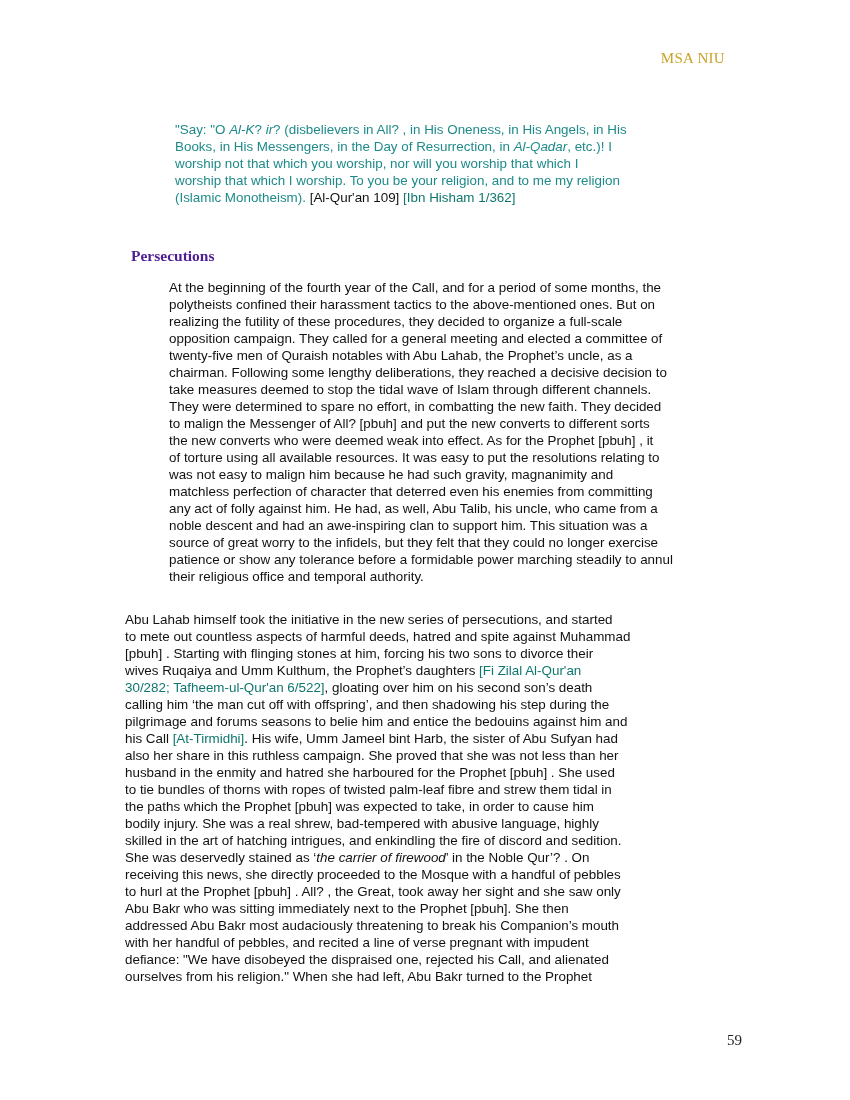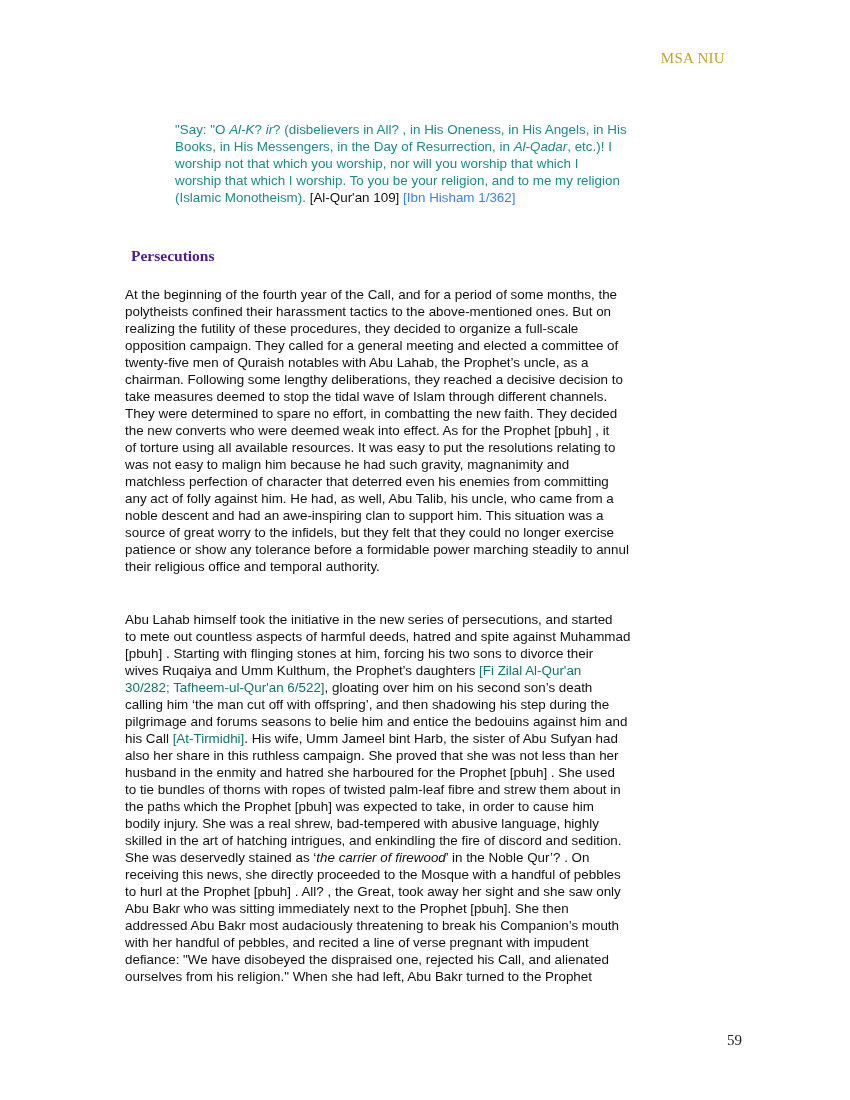--- a/index.html
+++ b/index.html
@@ -9,32 +9,32 @@
     position: absolute; top: 50px; right: 125px;
     font-family: "Liberation Serif", serif; font-size: 15px; color: #c9a227;
     letter-spacing: 0.3px;
   }
   .quote {
     position: absolute; left: 175px; top: 121px; width: 560px;
     font-family: "Liberation Sans", sans-serif; font-size: 13.4px; line-height: 17px;
     color: #1f8a8a;
   }
   .quote .ref-black { color: #111; }
-  .quote .ref-red { color: #3b82f6; }
+  .quote .ref-red { color: #0f766e; }
   .section-title {
     position: absolute; left: 131px; top: 247px;
     font-family: "Liberation Serif", serif; font-weight: bold; font-size: 15.5px;
     color: #4c1d95;
   }
   .body-text {
     position: absolute; left: 125px; width: 605px;
     font-family: "Liberation Sans", sans-serif; font-size: 13.4px; line-height: 17px;
     color: #111;
   }
-  .p1 { top: 286px; }
+  .p1 { top: 279px; margin-left: 44px; }
   .p2 { top: 611px; }
   .line { display: block; white-space: nowrap; }
   .red { color: #0f766e; }
   .page-number {
     position: absolute; top: 1032px; right: 108px;
     font-family: "Liberation Serif", serif; font-size: 15px; color: #222;
   }
 </style>
 </head>
 <body>
@@ -54,20 +54,21 @@
 
   <div class="body-text p1">
       <span class="line"><span>At the beginning of the fourth year of the Call, and for a period of some months, the</span></span>
       <span class="line"><span>polytheists confined their harassment tactics to the above-mentioned ones. But on</span></span>
       <span class="line"><span>realizing the futility of these procedures, they decided to organize a full-scale</span></span>
       <span class="line"><span>opposition campaign. They called for a general meeting and elected a committee of</span></span>
       <span class="line"><span>twenty-five men of Quraish notables with Abu Lahab, the Prophet’s uncle, as a</span></span>
       <span class="line"><span>chairman. Following some lengthy deliberations, they reached a decisive decision to</span></span>
       <span class="line"><span>take measures deemed to stop the tidal wave of Islam through different channels.</span></span>
       <span class="line"><span>They were determined to spare no effort, in combatting the new faith. They decided</span></span>
+      <span class="line"><span>to malign the Messenger of All?  [pbuh] and put the new converts to different sorts</span></span>
       <span class="line"><span>the new converts who were deemed weak into effect. As for the Prophet [pbuh] , it</span></span>
       <span class="line"><span>of torture using all available resources. It was easy to put the resolutions relating to</span></span>
       <span class="line"><span>was not easy to malign him because he had such gravity, magnanimity and</span></span>
       <span class="line"><span>matchless perfection of character that deterred even his enemies from committing</span></span>
       <span class="line"><span>any act of folly against him. He had, as well, Abu Talib, his uncle, who came from a</span></span>
       <span class="line"><span>noble descent and had an awe-inspiring clan to support him. This situation was a</span></span>
       <span class="line"><span>source of great worry to the infidels, but they felt that they could no longer exercise</span></span>
       <span class="line"><span>patience or show any tolerance before a formidable power marching steadily to annul</span></span>
       <span class="line"><span>their religious office and temporal authority.</span></span>
     </div>
@@ -75,21 +76,21 @@
       <span class="line"><span>Abu Lahab himself took the initiative in the new series of persecutions, and started</span></span>
       <span class="line"><span>to mete out countless aspects of harmful deeds, hatred and spite against Muhammad</span></span>
       <span class="line"><span>[pbuh] . Starting with flinging stones at him, forcing his two sons to divorce their</span></span>
       <span class="line"><span>wives Ruqaiya and Umm Kulthum, the Prophet’s daughters </span><span class="red ref-red">[Fi Zilal Al-Qur'an</span></span>
       <span class="line"><span class="red ref-red">30/282; Tafheem-ul-Qur'an 6/522]</span><span>, gloating over him on his second son’s death</span></span>
       <span class="line"><span>calling him ‘the man cut off with offspring’, and then shadowing his step during the</span></span>
       <span class="line"><span>pilgrimage and forums seasons to belie him and entice the bedouins against him and</span></span>
       <span class="line"><span>his Call </span><span class="red ref-red">[At-Tirmidhi]</span><span>. His wife, Umm Jameel bint Harb, the sister of Abu Sufyan had</span></span>
       <span class="line"><span>also her share in this ruthless campaign. She proved that she was not less than her</span></span>
       <span class="line"><span>husband in the enmity and hatred she harboured for the Prophet [pbuh] . She used</span></span>
-      <span class="line"><span>to tie bundles of thorns with ropes of twisted palm-leaf fibre and strew them about in</span></span>
+      <span class="line"><span>to tie bundles of thorns with ropes of twisted palm-leaf fibre and strew them tidal in</span></span>
       <span class="line"><span>the paths which the Prophet [pbuh] was expected to take, in order to cause him</span></span>
       <span class="line"><span>bodily injury. She was a real shrew, bad-tempered with abusive language, highly</span></span>
       <span class="line"><span>skilled in the art of hatching intrigues, and enkindling the fire of discord and sedition.</span></span>
       <span class="line"><span>She was deservedly stained as ‘</span><i>the carrier of firewood</i><span>’ in the Noble Qur’? . On</span></span>
       <span class="line"><span>receiving this news, she directly proceeded to the Mosque with a handful of pebbles</span></span>
       <span class="line"><span>to hurl at the Prophet [pbuh] . All? , the Great, took away her sight and she saw only</span></span>
       <span class="line"><span>Abu Bakr who was sitting immediately next to the Prophet [pbuh]. She then</span></span>
       <span class="line"><span>addressed Abu Bakr most audaciously threatening to break his Companion’s mouth</span></span>
       <span class="line"><span>with her handful of pebbles, and recited a line of verse pregnant with impudent</span></span>
       <span class="line"><span>defiance: "We have disobeyed the dispraised one, rejected his Call, and alienated</span></span>

